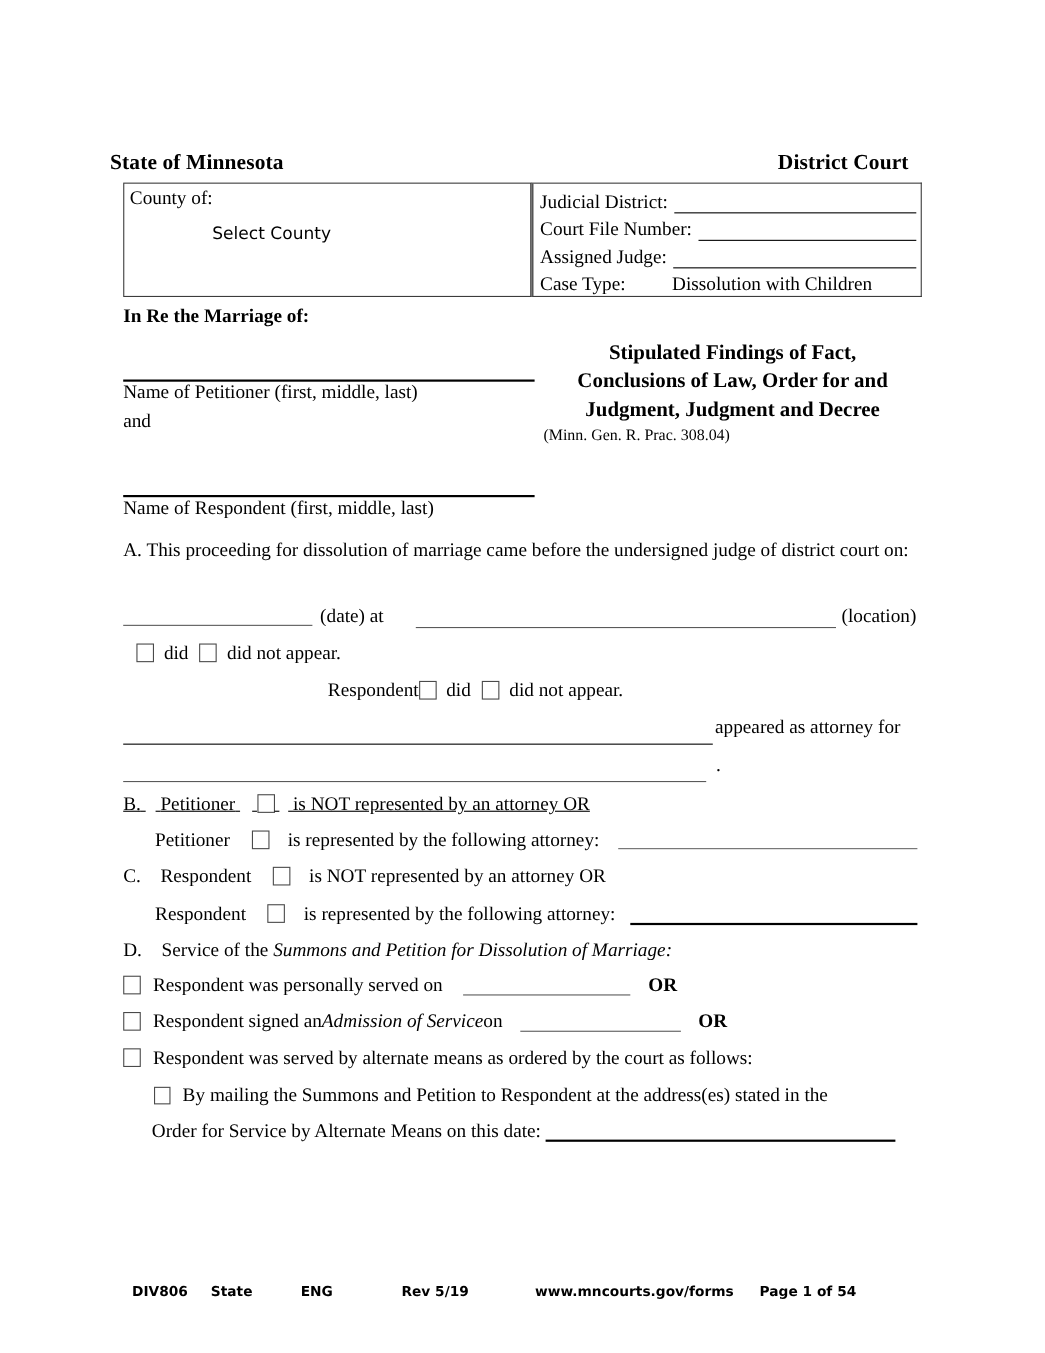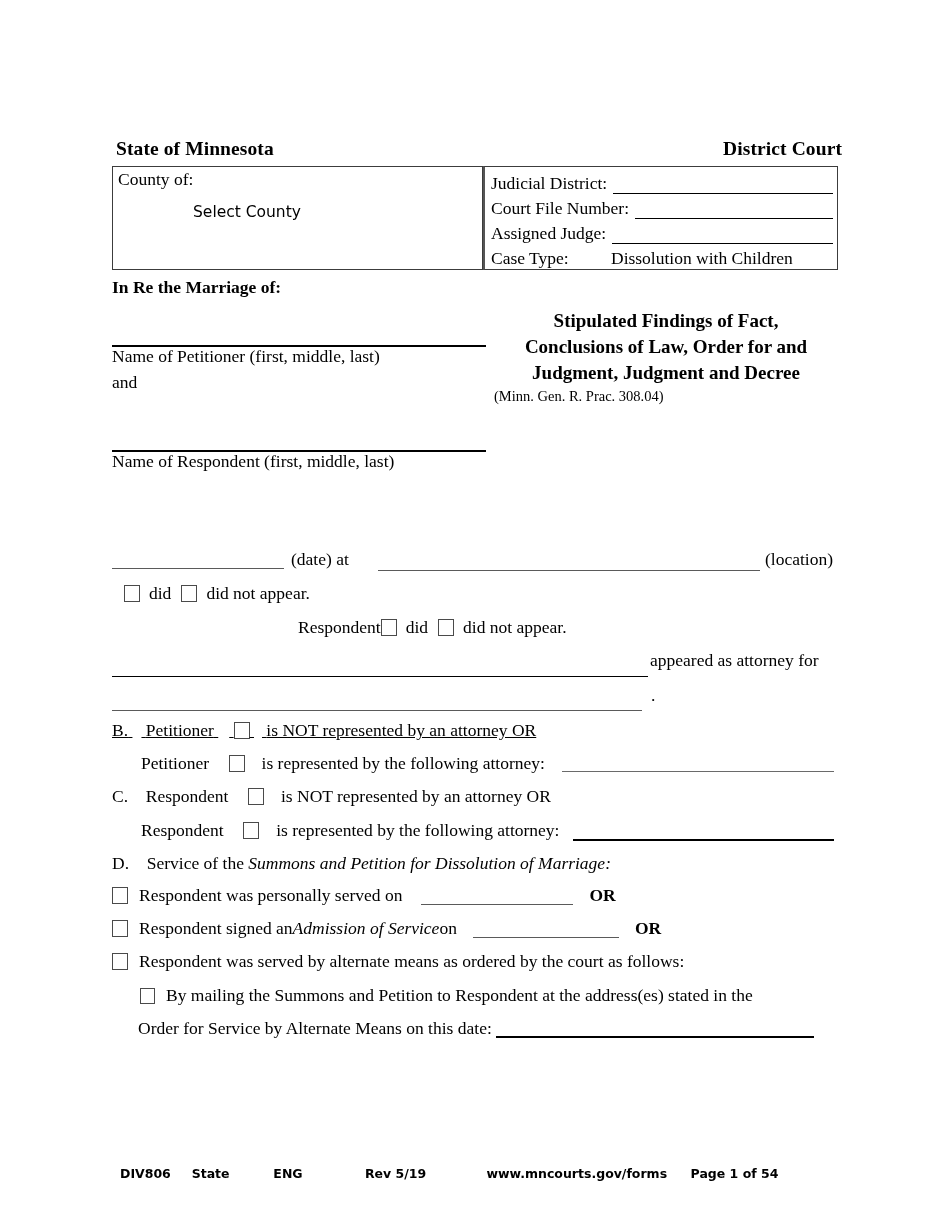--- a/index.html
+++ b/index.html
@@ -18,21 +18,21 @@
   .page {
     position: absolute;
     left: 0; top: 0;
     width: 950px;
     height: 1230px;
   }
 
   
   .hdr {
     position: absolute;
-    left: 116px;
+    left: 100px;
     top: 138px;
     width: 726px;
     display: flex;
     justify-content: space-between;
     align-items: baseline;
     font-weight: bold;
     font-size: 19.5px;
     letter-spacing: .1px;
   }
 
@@ -355,20 +355,21 @@
   <div class="rule-resp"></div>
   <div class="lbl-resp">Name of Respondent (first, middle, last)</div>
 
   <div class="doctitle">
     <div>Stipulated Findings of Fact,</div>
     <div>Conclusions of Law, Order for and</div>
     <div>Judgment, Judgment and Decree</div>
   </div>
   <div class="doccite">(Minn. Gen. R. Prac. 308.04)</div>
 
+  <div class="para secA">A. This proceeding for dissolution of marriage came before the undersigned judge of district court on:</div>
 
   <div class="line-date"></div>
   <div class="txt-date">(date) at</div>
   <div class="line-loc"></div>
   <div class="txt-loc">(location)</div>
 
   <div class="row-pet-appear">
     <span style="width:12px"></span>
     <span class="cbx"></span>
     <span style="width:9px"></span>

